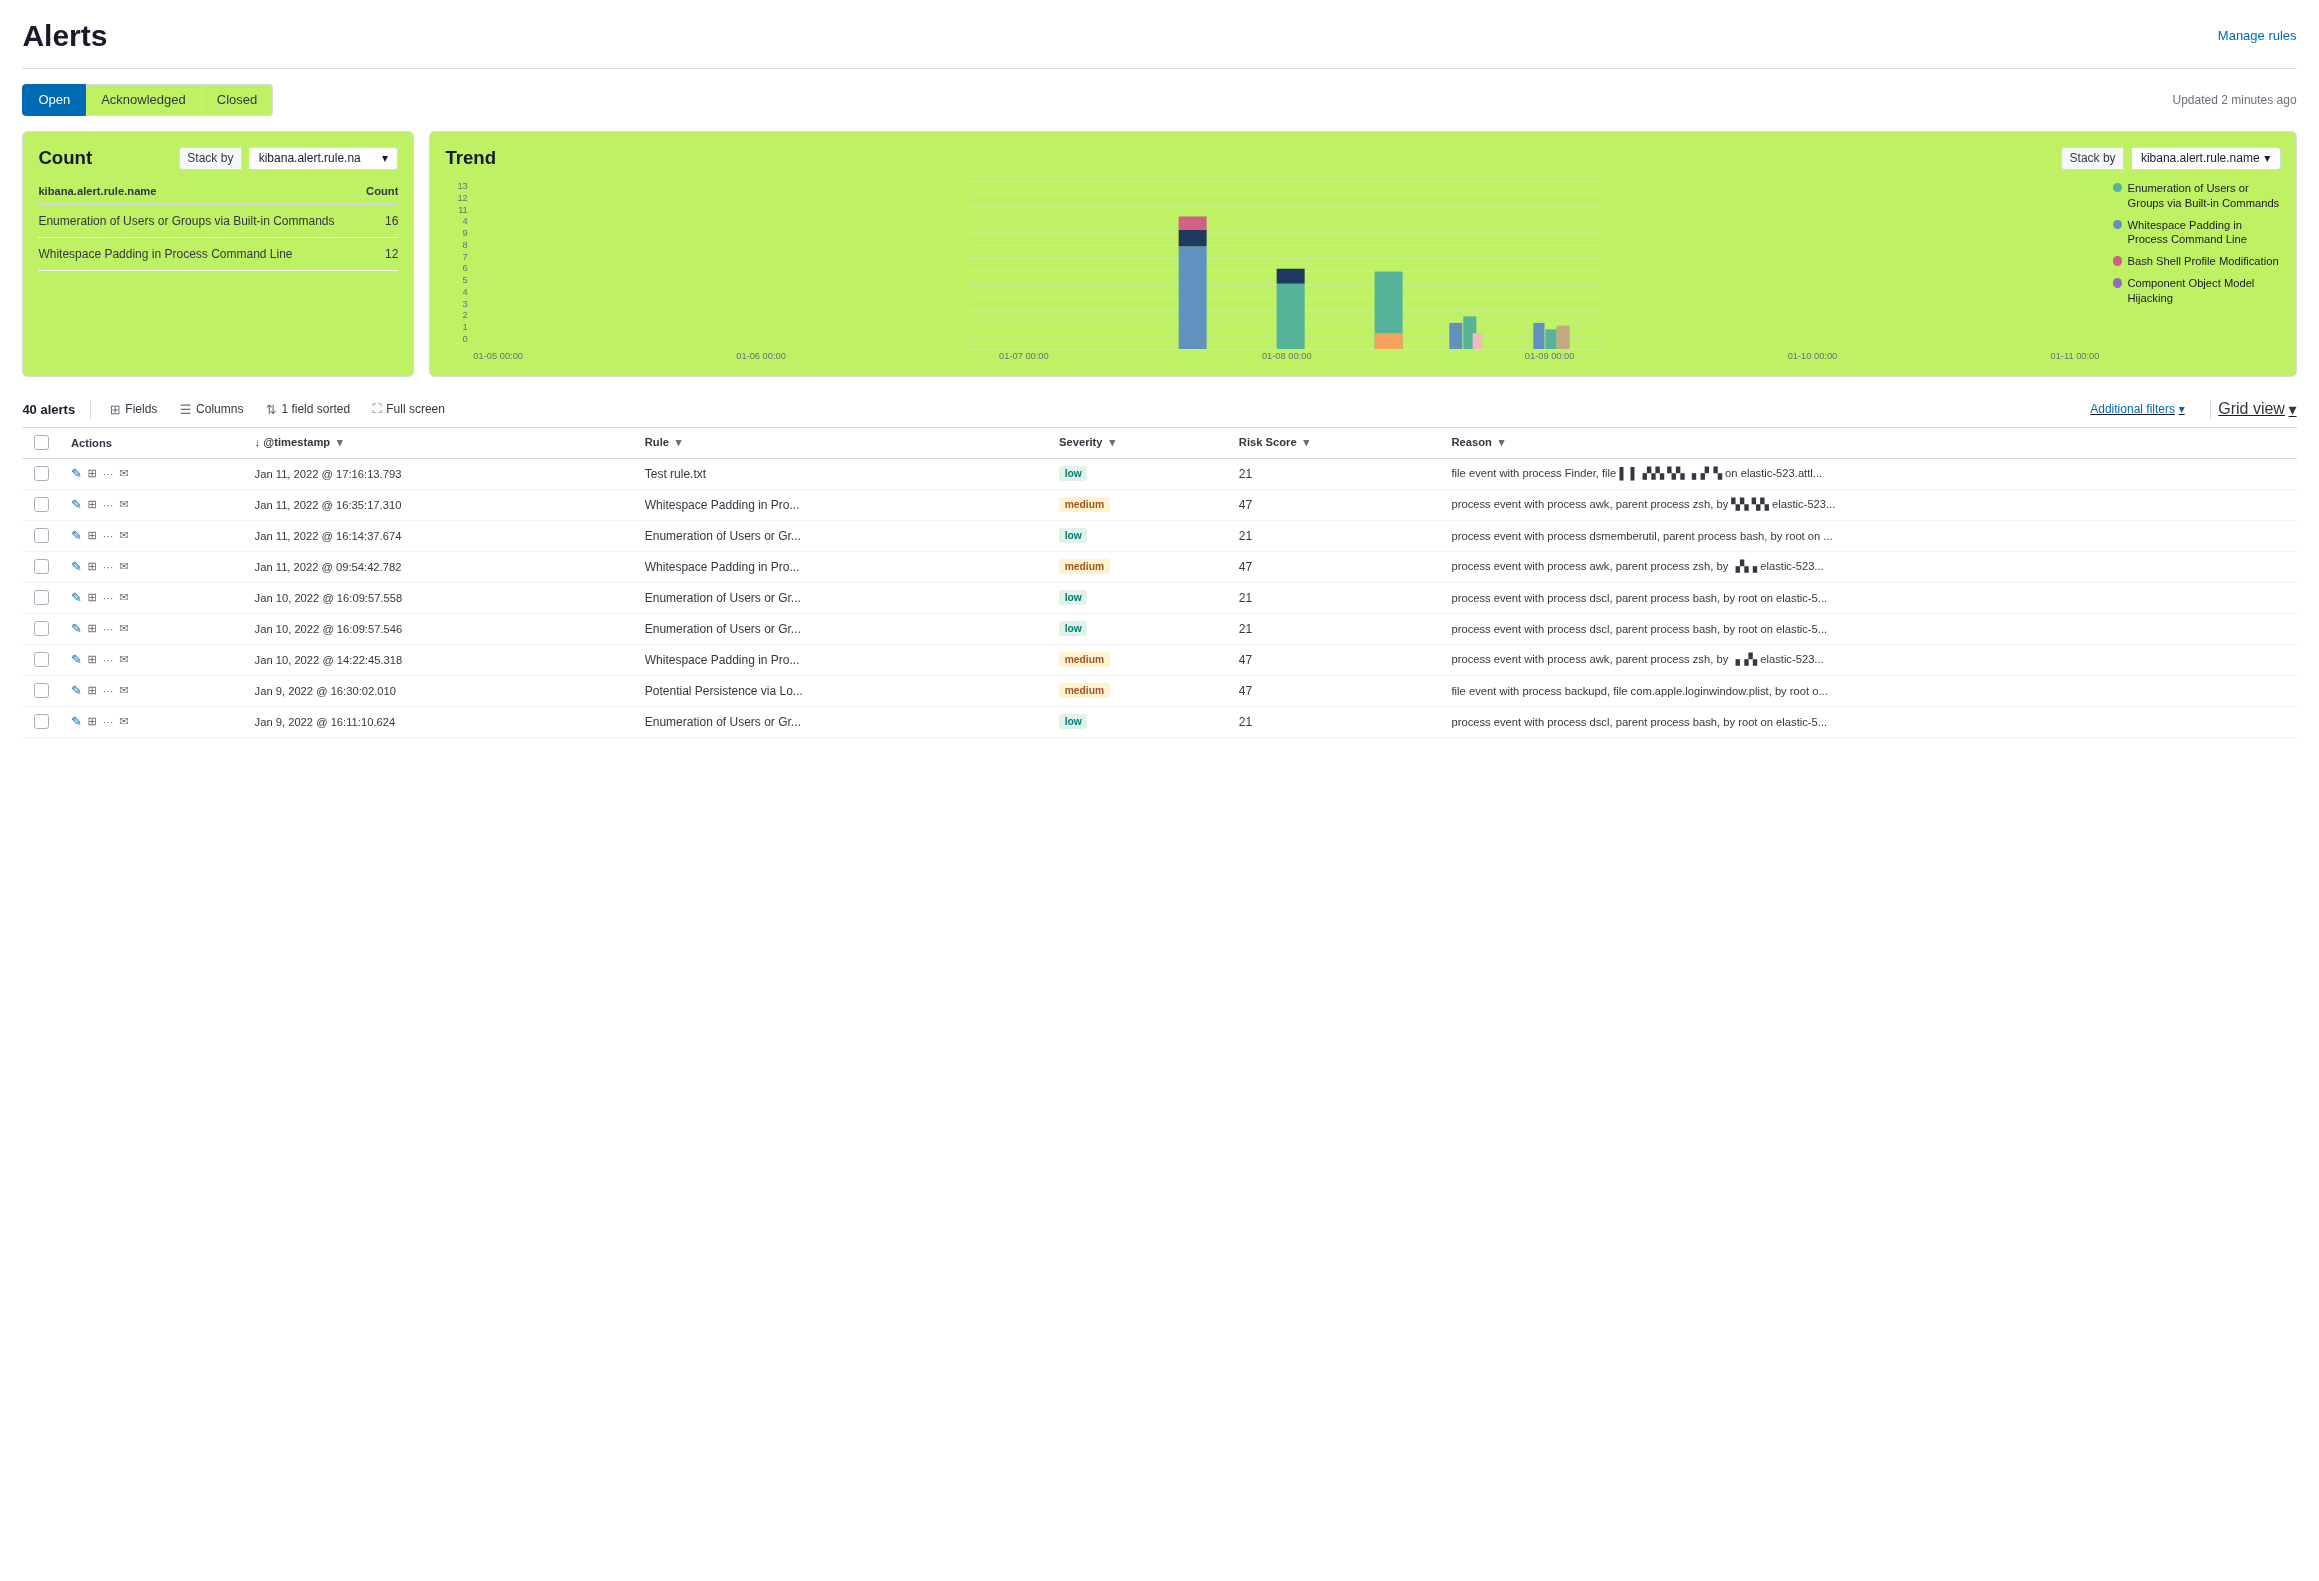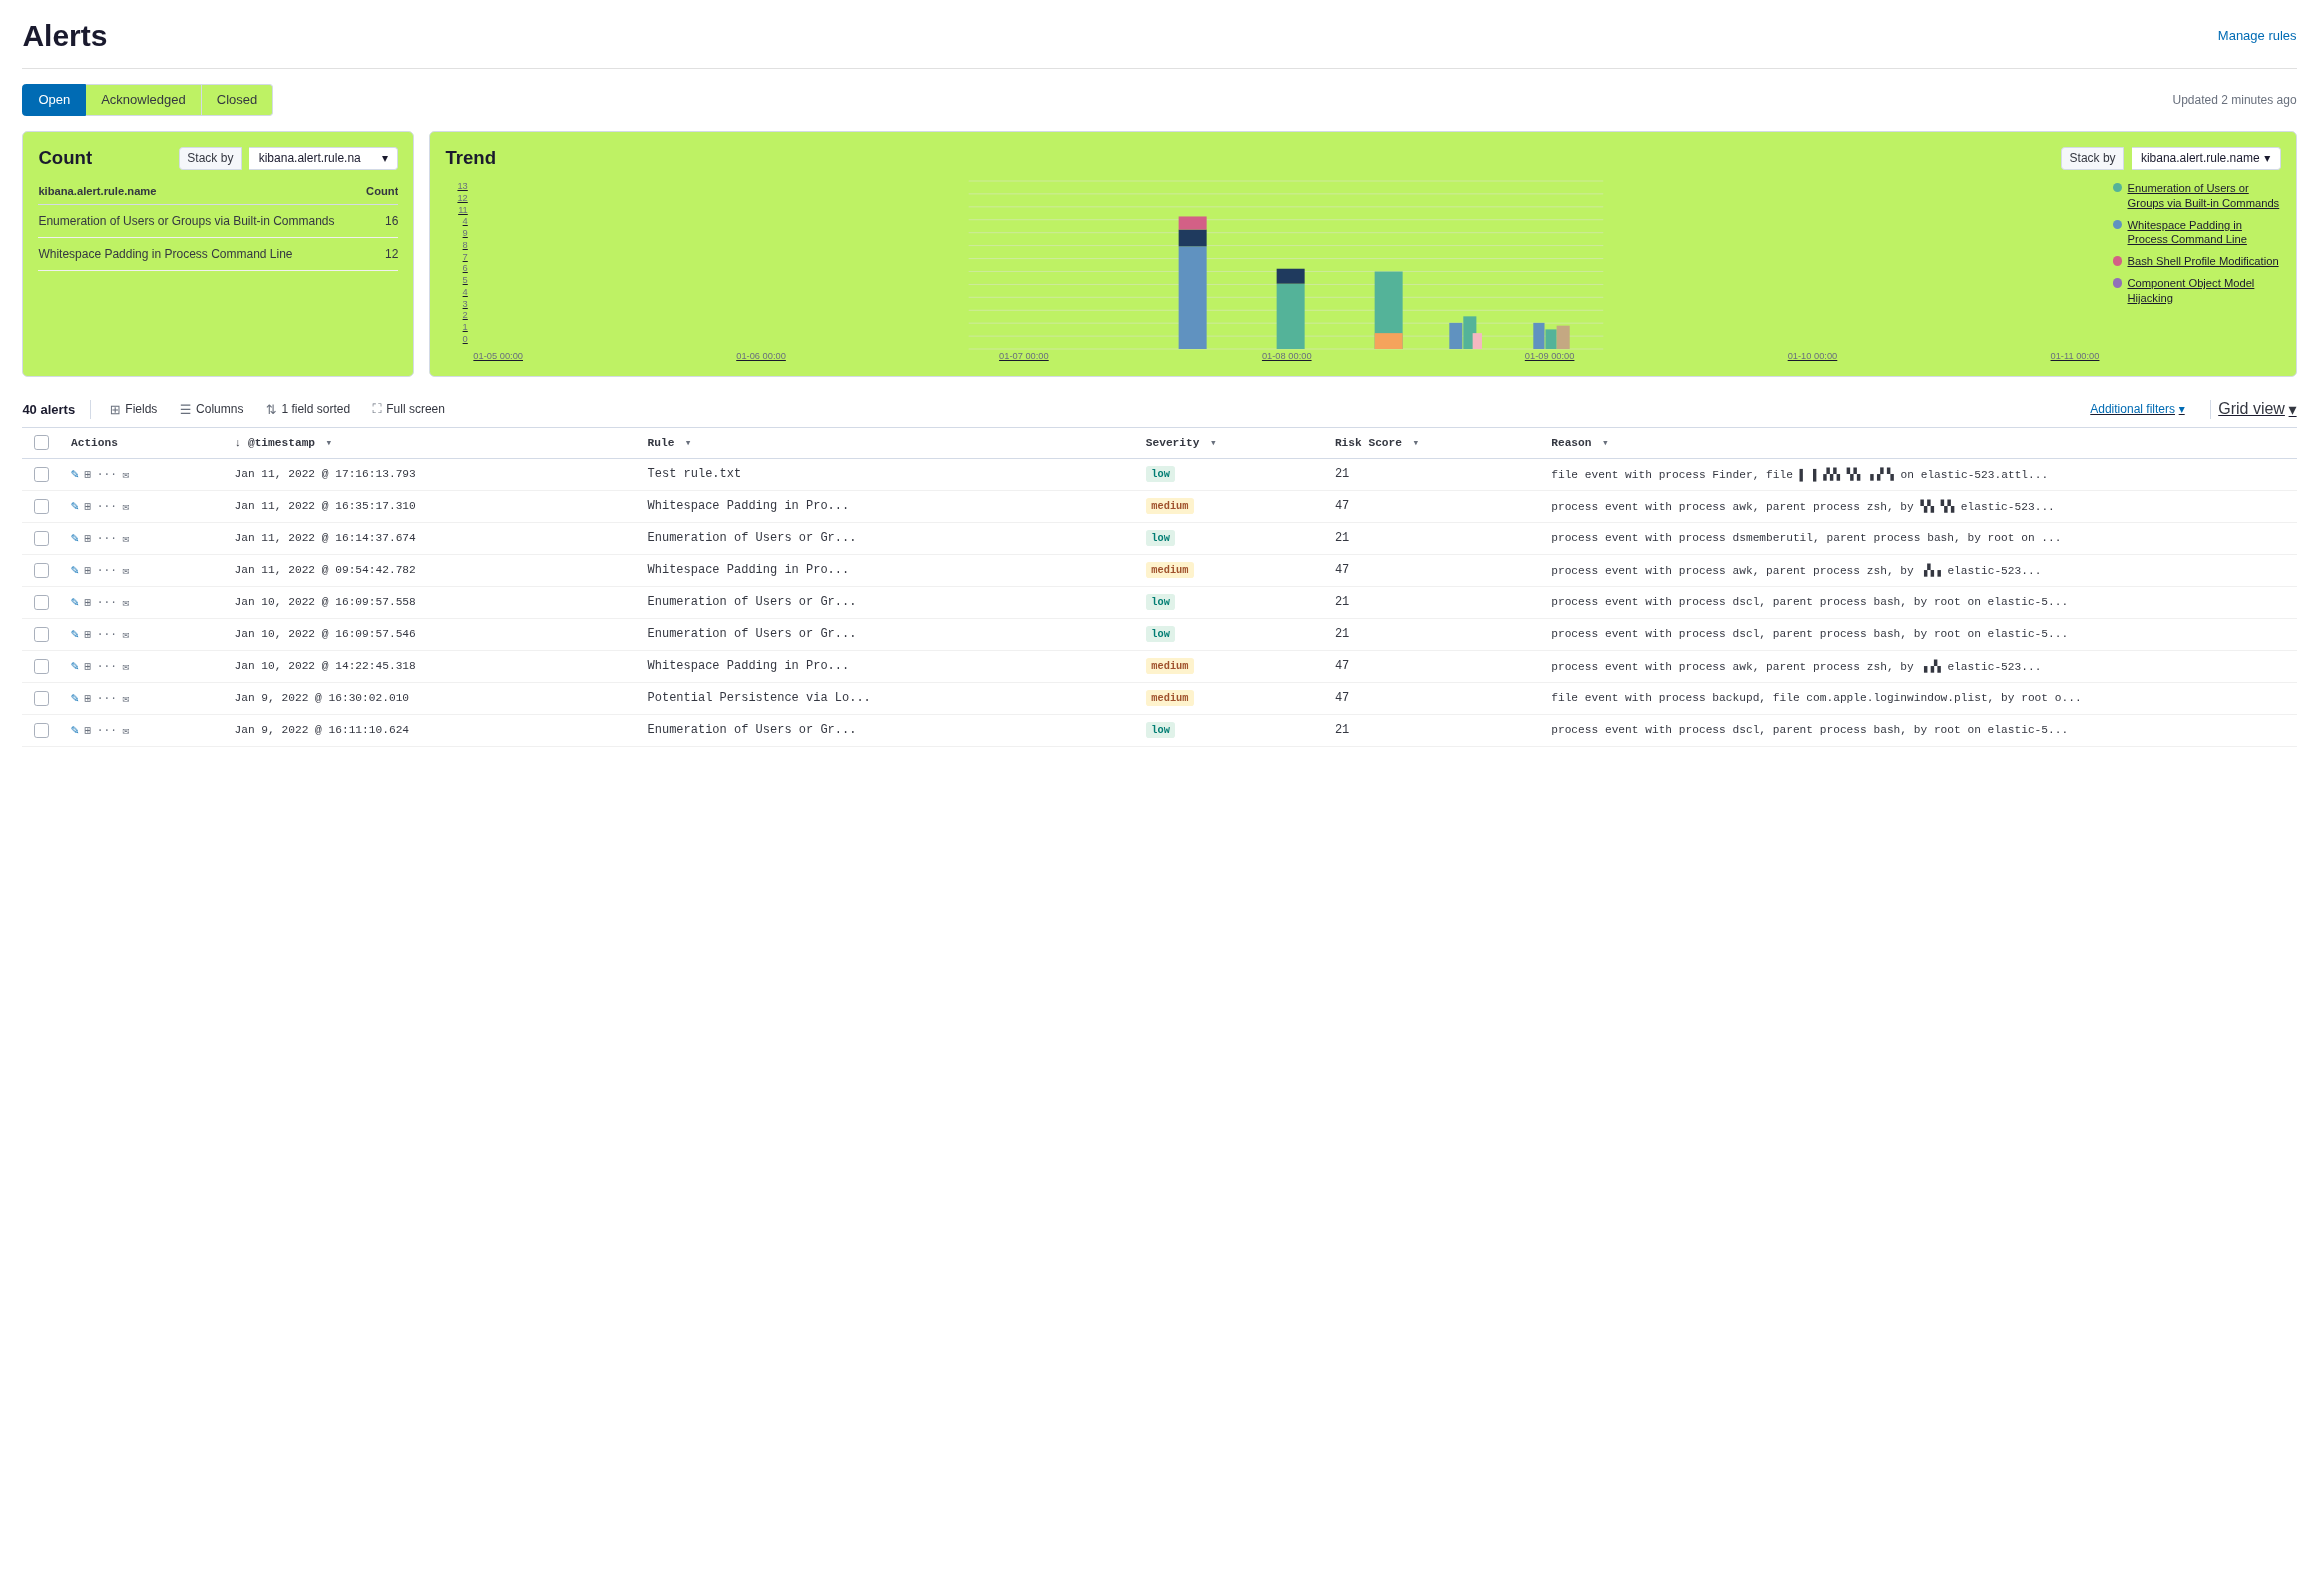--- a/index.html
+++ b/index.html
@@ -33,35 +33,35 @@
     .stack-by-select { display: flex; align-items: center; gap: 3.7px; border: 0.9px solid #d3dae6; border-left: none; padding: 3.7px 9.3px; border-radius: 0 3.7px 3.7px 0; background: #fff; cursor: pointer; font-size: 12px; min-width: 149px; }
     .stack-by-select .chevron { margin-left: auto; }
     
     .count-table { width: 100%; border-collapse: collapse; }
     .count-table thead th { font-size: 11.2px; font-weight: 600; color: #343741; border-bottom: 1.9px solid #d3dae6; padding: 3.7px 0 7.5px 0; text-align: left; }
     .count-table thead th:last-child { text-align: right; }
     .count-table tbody td { padding: 7.5px 0; font-size: 12px; color: #343741; border-bottom: 0.9px solid #f0f0f0; vertical-align: top; line-height: 1.4; }
     .count-table tbody td:last-child { text-align: right; font-weight: 500; }
     .scroll-area { max-height: 186px; overflow-y: auto; }
     
-    .trend-chart-area { display: flex; gap: 11.2px; text-decoration: underline; }
+    .trend-chart-area { display: flex; gap: 11.2px; }
     .trend-legend { width: 168px; flex-shrink: 0; font-size: 11.2px; }
     .legend-item { display: flex; align-items: flex-start; gap: 5.6px; margin-bottom: 7.5px; line-height: 1.3; }
     .legend-dot { width: 9.3px; height: 9.3px; border-radius: 50%; flex-shrink: 0; margin-top: 1.9px; }
     
     .alerts-bar { display: flex; align-items: center; gap: 15px; padding: 7.5px 0; border-bottom: 0.9px solid #d3dae6; margin-bottom: 0; }
     .alerts-count { font-size: 13px; font-weight: 600; }
     .bar-divider { width: 0.9px; height: 18.6px; background: #d3dae6; }
     .bar-btn { display: flex; align-items: center; gap: 4.7px; font-size: 12px; color: #343741; cursor: pointer; padding: 1.9px 3.7px; border-radius: 2.8px; }
     .bar-btn-icon { font-size: 13px; color: #69707d; }
     .bar-right { margin-left: auto; display: flex; align-items: center; gap: 25px; text-decoration: underline; }
     .additional-filters-btn { color: #006bb4; font-size: 12px; cursor: pointer; display: flex; align-items: center; gap: 3.7px; }
     .grid-view-btn { color: #343741; font-size: 16px; cursor: pointer; display: flex; align-items: center; gap: 3.7px; border-left: 0.9px solid #d3dae6; padding-left: 7.5px; }
     
-    .alerts-table { width: 100%; border-collapse: collapse; font-size: 12px; font-family: Liberation Mono, monospace; }
+    .alerts-table { width: 100%; border-collapse: collapse; font-size: 12px; }
     .alerts-table thead th { padding: 7.5px 11.2px; border-bottom: 1.9px solid #d3dae6; text-align: left; font-weight: 600; font-size: 11.2px; color: #343741; white-space: nowrap; background: #fff; position: sticky; top: 0; }
     .alerts-table thead th .sort-icon { margin-left: 3.7px; color: #69707d; }
     .alerts-table tbody tr { border-bottom: 0.9px solid #f0f0f0; }
     .alerts-table tbody td { padding: 7.5px 11.2px; vertical-align: middle; color: #343741; }
     .actions-cell { display: flex; align-items: center; gap: 5.6px; }
     .action-icon { color: #006bb4; cursor: pointer; font-size: 13px; }
     .action-icon-gray { color: #69707d; cursor: pointer; font-size: 11.2px; }
     .checkbox-cell { width: 30px; }
     .cb { width: 15px; height: 15px; border: 0.9px solid #a9b0bc; border-radius: 2.8px; cursor: pointer; }
     .severity-badge { display: inline-block; padding: 1.9px 5.6px; border-radius: 2.8px; font-size: 10.3px; font-weight: 600; }

